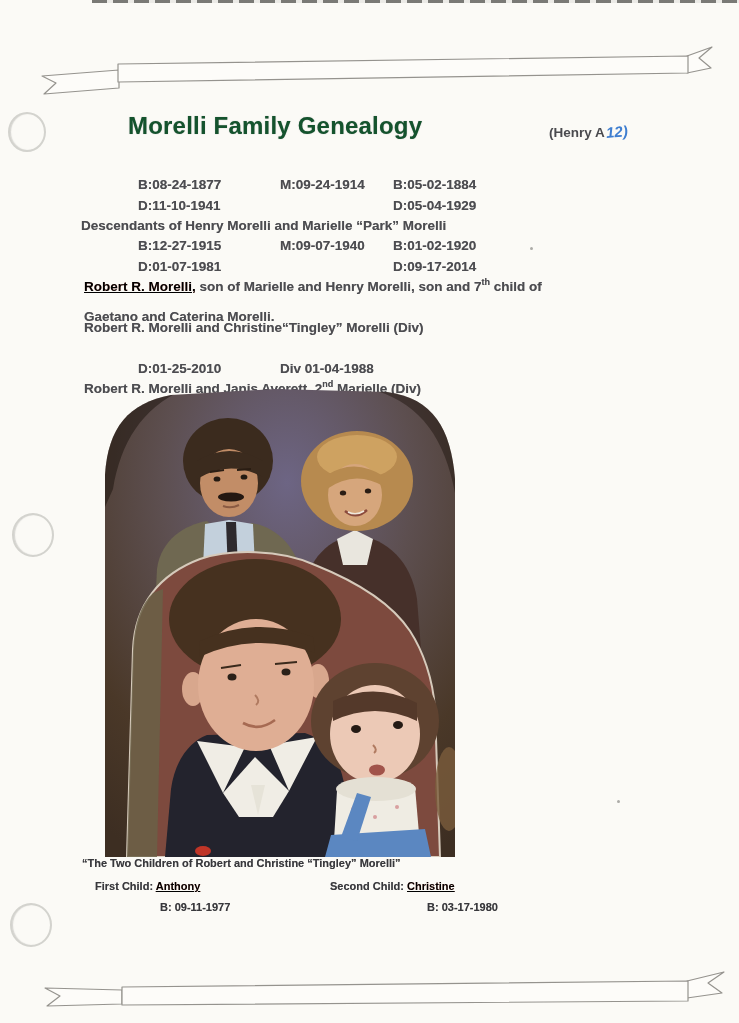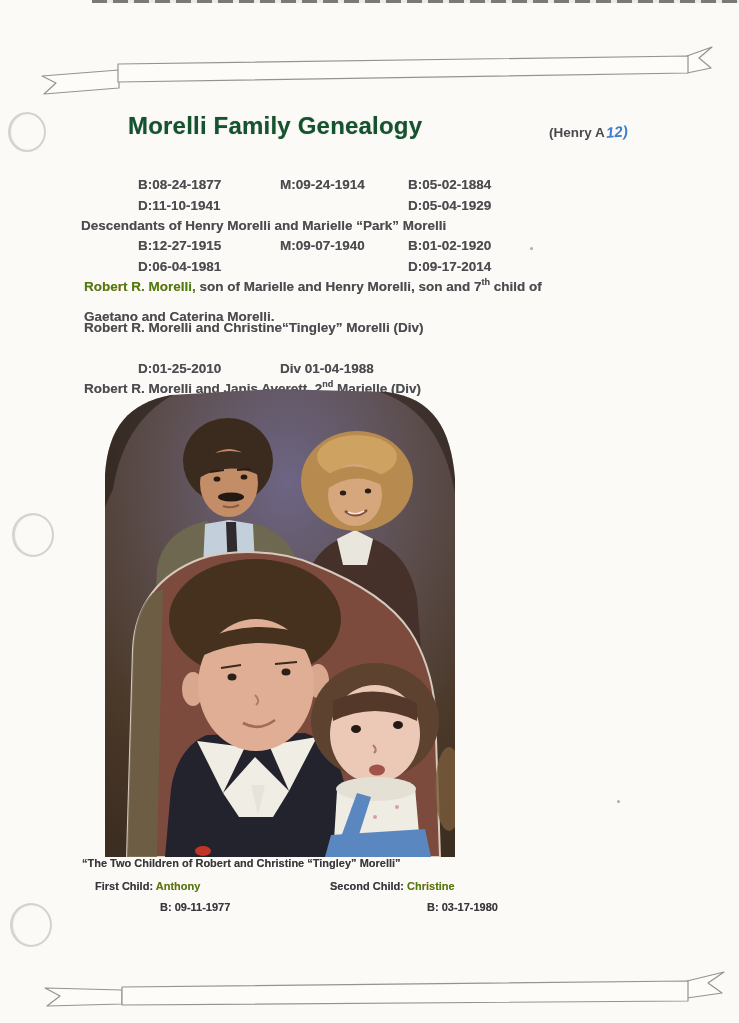--- a/index.html
+++ b/index.html
@@ -26,23 +26,23 @@
     text-shadow:0 0 .6px rgba(76,76,82,.55);}
   .title{position:absolute;left:128px;top:112px;margin:0;font-size:24px;
     letter-spacing:.2px;color:#14532d;text-shadow:0 0 1px rgba(90,90,96,.5);white-space:nowrap;}
   .annotation{position:absolute;left:549px;top:123px;font-size:13.5px;color:#4a4a4e;white-space:nowrap;}
   .hand{color:#3f7ed0;font-style:italic;font-size:15px;display:inline-block;
     transform:rotate(-5deg);margin-left:1px;text-shadow:none;}
   .heading{font-size:13.5px;left:81px;}
   .para{font-size:13.5px;left:84px;}
   .datarow{font-size:13.5px;left:98px;}
   .datarow .c1{display:inline-block;width:142px;padding-left:40px;}
-  .datarow .c2{display:inline-block;width:128px;}
+  .datarow .c2{display:inline-block;width:113px;}
   sup{font-size:9px;}
-  .red{color:#4d7c0f;text-shadow:0 0 .5px rgba(226,68,46,.5);}
+  .red{color:#000000;text-shadow:0 0 .5px rgba(226,68,46,.5);text-decoration:underline;}
   .caption-line{font-size:11px;color:#38383c;text-shadow:0 0 .4px rgba(56,56,60,.5);text-align:center;}
   .photo{position:absolute;left:105px;top:389px;width:350px;height:468px;}
 </style>
 </head>
 <body>
 
 <div class="page">
 
   <div class="scanline"></div>
   <div class="hole hole1"></div>
@@ -77,21 +77,21 @@
   </div>
   <div class="line datarow" style="top:198px">
     <span class="c1">D:11-10-1941</span><span class="c2"></span><span class="c3">D:05-04-1929</span>
   </div>
 
   <div class="line heading" style="top:218px">Descendants of Henry Morelli and Marielle “Park” Morelli</div>
   <div class="line datarow" style="top:238px">
     <span class="c1">B:12-27-1915</span><span class="c2">M:09-07-1940</span><span class="c3">B:01-02-1920</span>
   </div>
   <div class="line datarow" style="top:259px">
-    <span class="c1">D:06-04-1981</span><span class="c2"></span><span class="c3">D:09-17-2014</span>
+    <span class="c1">D:01-07-1981</span><span class="c2"></span><span class="c3">D:09-17-2014</span>
   </div>
 
   <div class="line para" style="top:277px">
     <span class="red">Robert R. Morelli,</span><span> son of Marielle and Henry Morelli, son and 7</span><sup>th</sup><span> child of</span>
   </div>
   <div class="line para" style="top:309px">Gaetano and Caterina Morelli.</div>
 
   <div class="line para" style="top:320px">Robert R. Morelli and Christine“Tingley” Morelli (Div)</div>
   <div class="line datarow" style="top:361px">
     <span class="c1">D:01-25-2010</span><span class="c2">Div 01-04-1988</span><span class="c3"></span>

